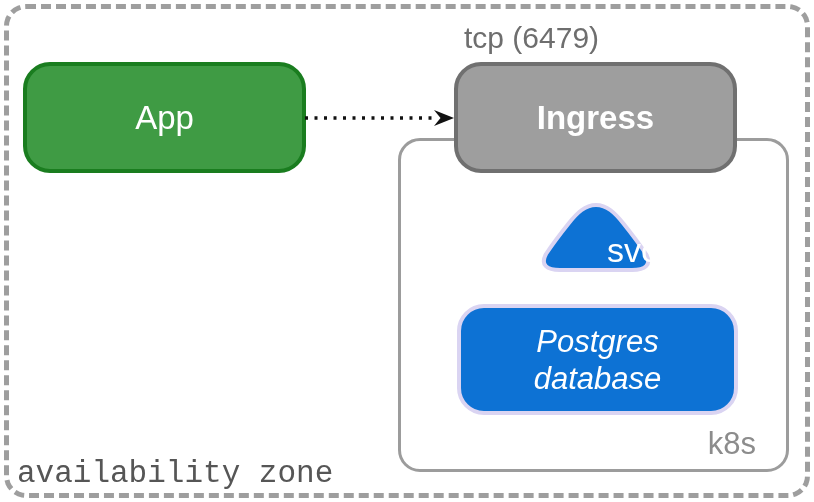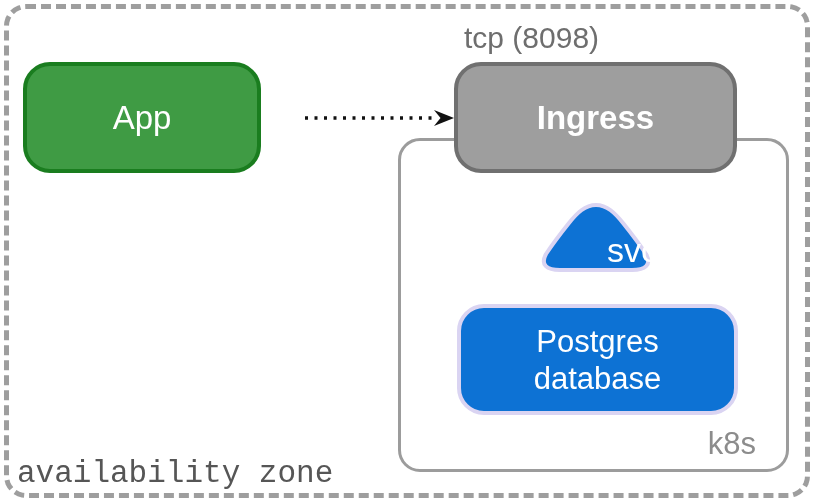--- a/index.html
+++ b/index.html
@@ -54,21 +54,21 @@
     display: flex;
     align-items: center;
     justify-content: center;
     border-radius: 27px;
     color: var(--node-text);
     z-index: 3;
     text-align: center;
   }
   .node-app {
     left: 23px; top: 62px;
-    width: 238px; height: 111px;
+    width: 283px; height: 111px;
     background: var(--app-fill);
     border: 4px solid var(--app-border);
     font-size: 33px;
   }
   .node-ingress {
     left: 454px; top: 62px;
     width: 283px; height: 111px;
     background: var(--ingress-fill);
     border: 4px solid var(--ingress-border);
     font-size: 33px;
@@ -76,21 +76,21 @@
   }
   .node-postgres {
     left: 457px; top: 304px;
     width: 281px; height: 111px;
     background: var(--blue-fill);
     border: 4px solid var(--blue-border);
     font-size: 31px;
     line-height: 37px;
     flex-direction: column;
   }
-  .node-postgres span { display: block; }
+  .node-postgres span { display: block; font-style: italic; }
 
   
   .svc-wrap {
     position: absolute;
     left: 534px; top: 200px;
     width: 124px; height: 75px;
     z-index: 3;
   }
   .svc-wrap svg { display: block; width: 124px; height: 75px; }
   .svc-blob { fill: var(--blue-fill); stroke: var(--blue-border); stroke-width: 4; }
@@ -139,21 +139,21 @@
     <span>App</span>
   </div>
 
   <div class="edge-arrow">
     <svg viewBox="0 0 156 32">
       <line x1="2" y1="16" x2="132" y2="16" stroke-dasharray="3 6.5"></line>
       <path d="M 151 16 L 131 8 L 137.5 16 L 131 24 Z"></path>
     </svg>
   </div>
 
-  <div class="edge-label">tcp (8098)</div>
+  <div class="edge-label">tcp (6479)</div>
 
   <div class="node node-ingress">
     <span>Ingress</span>
   </div>
 
   <div class="svc-wrap">
     <svg viewBox="0 0 124 75">
       <path class="svc-blob" d="M 62 5
         C 73 5 81 13 89 23
         C 97 33 106 45 112 54

